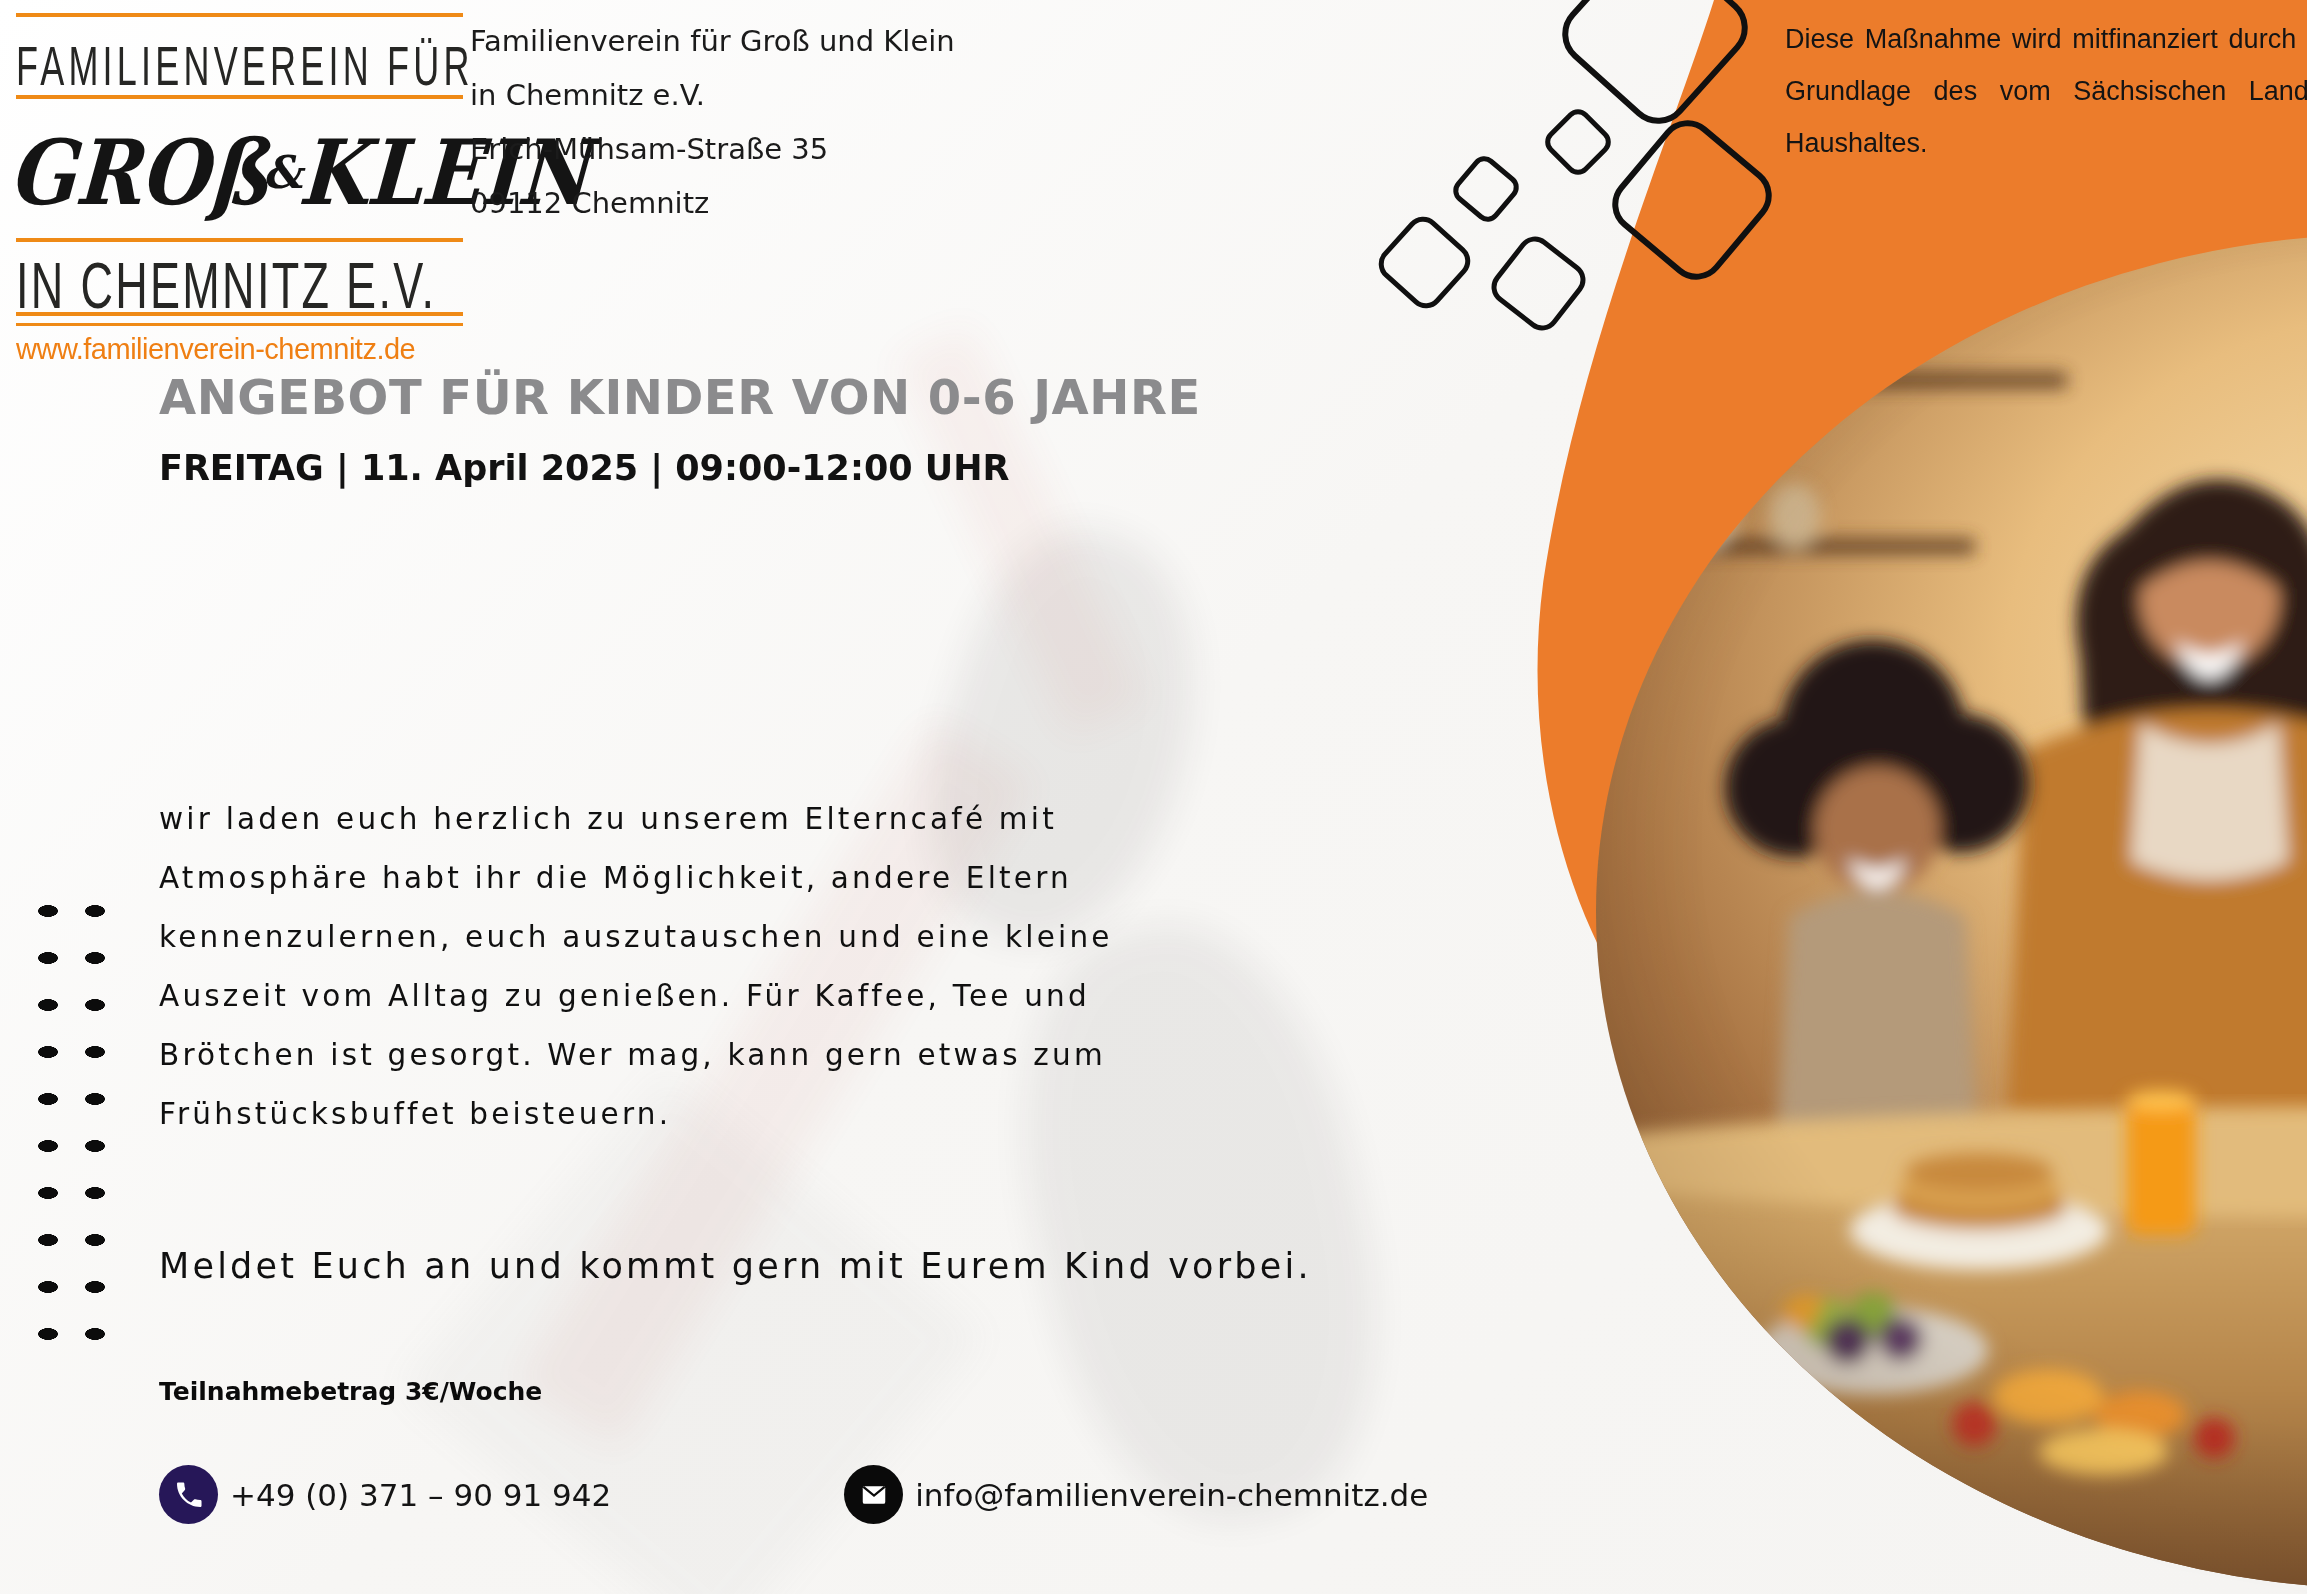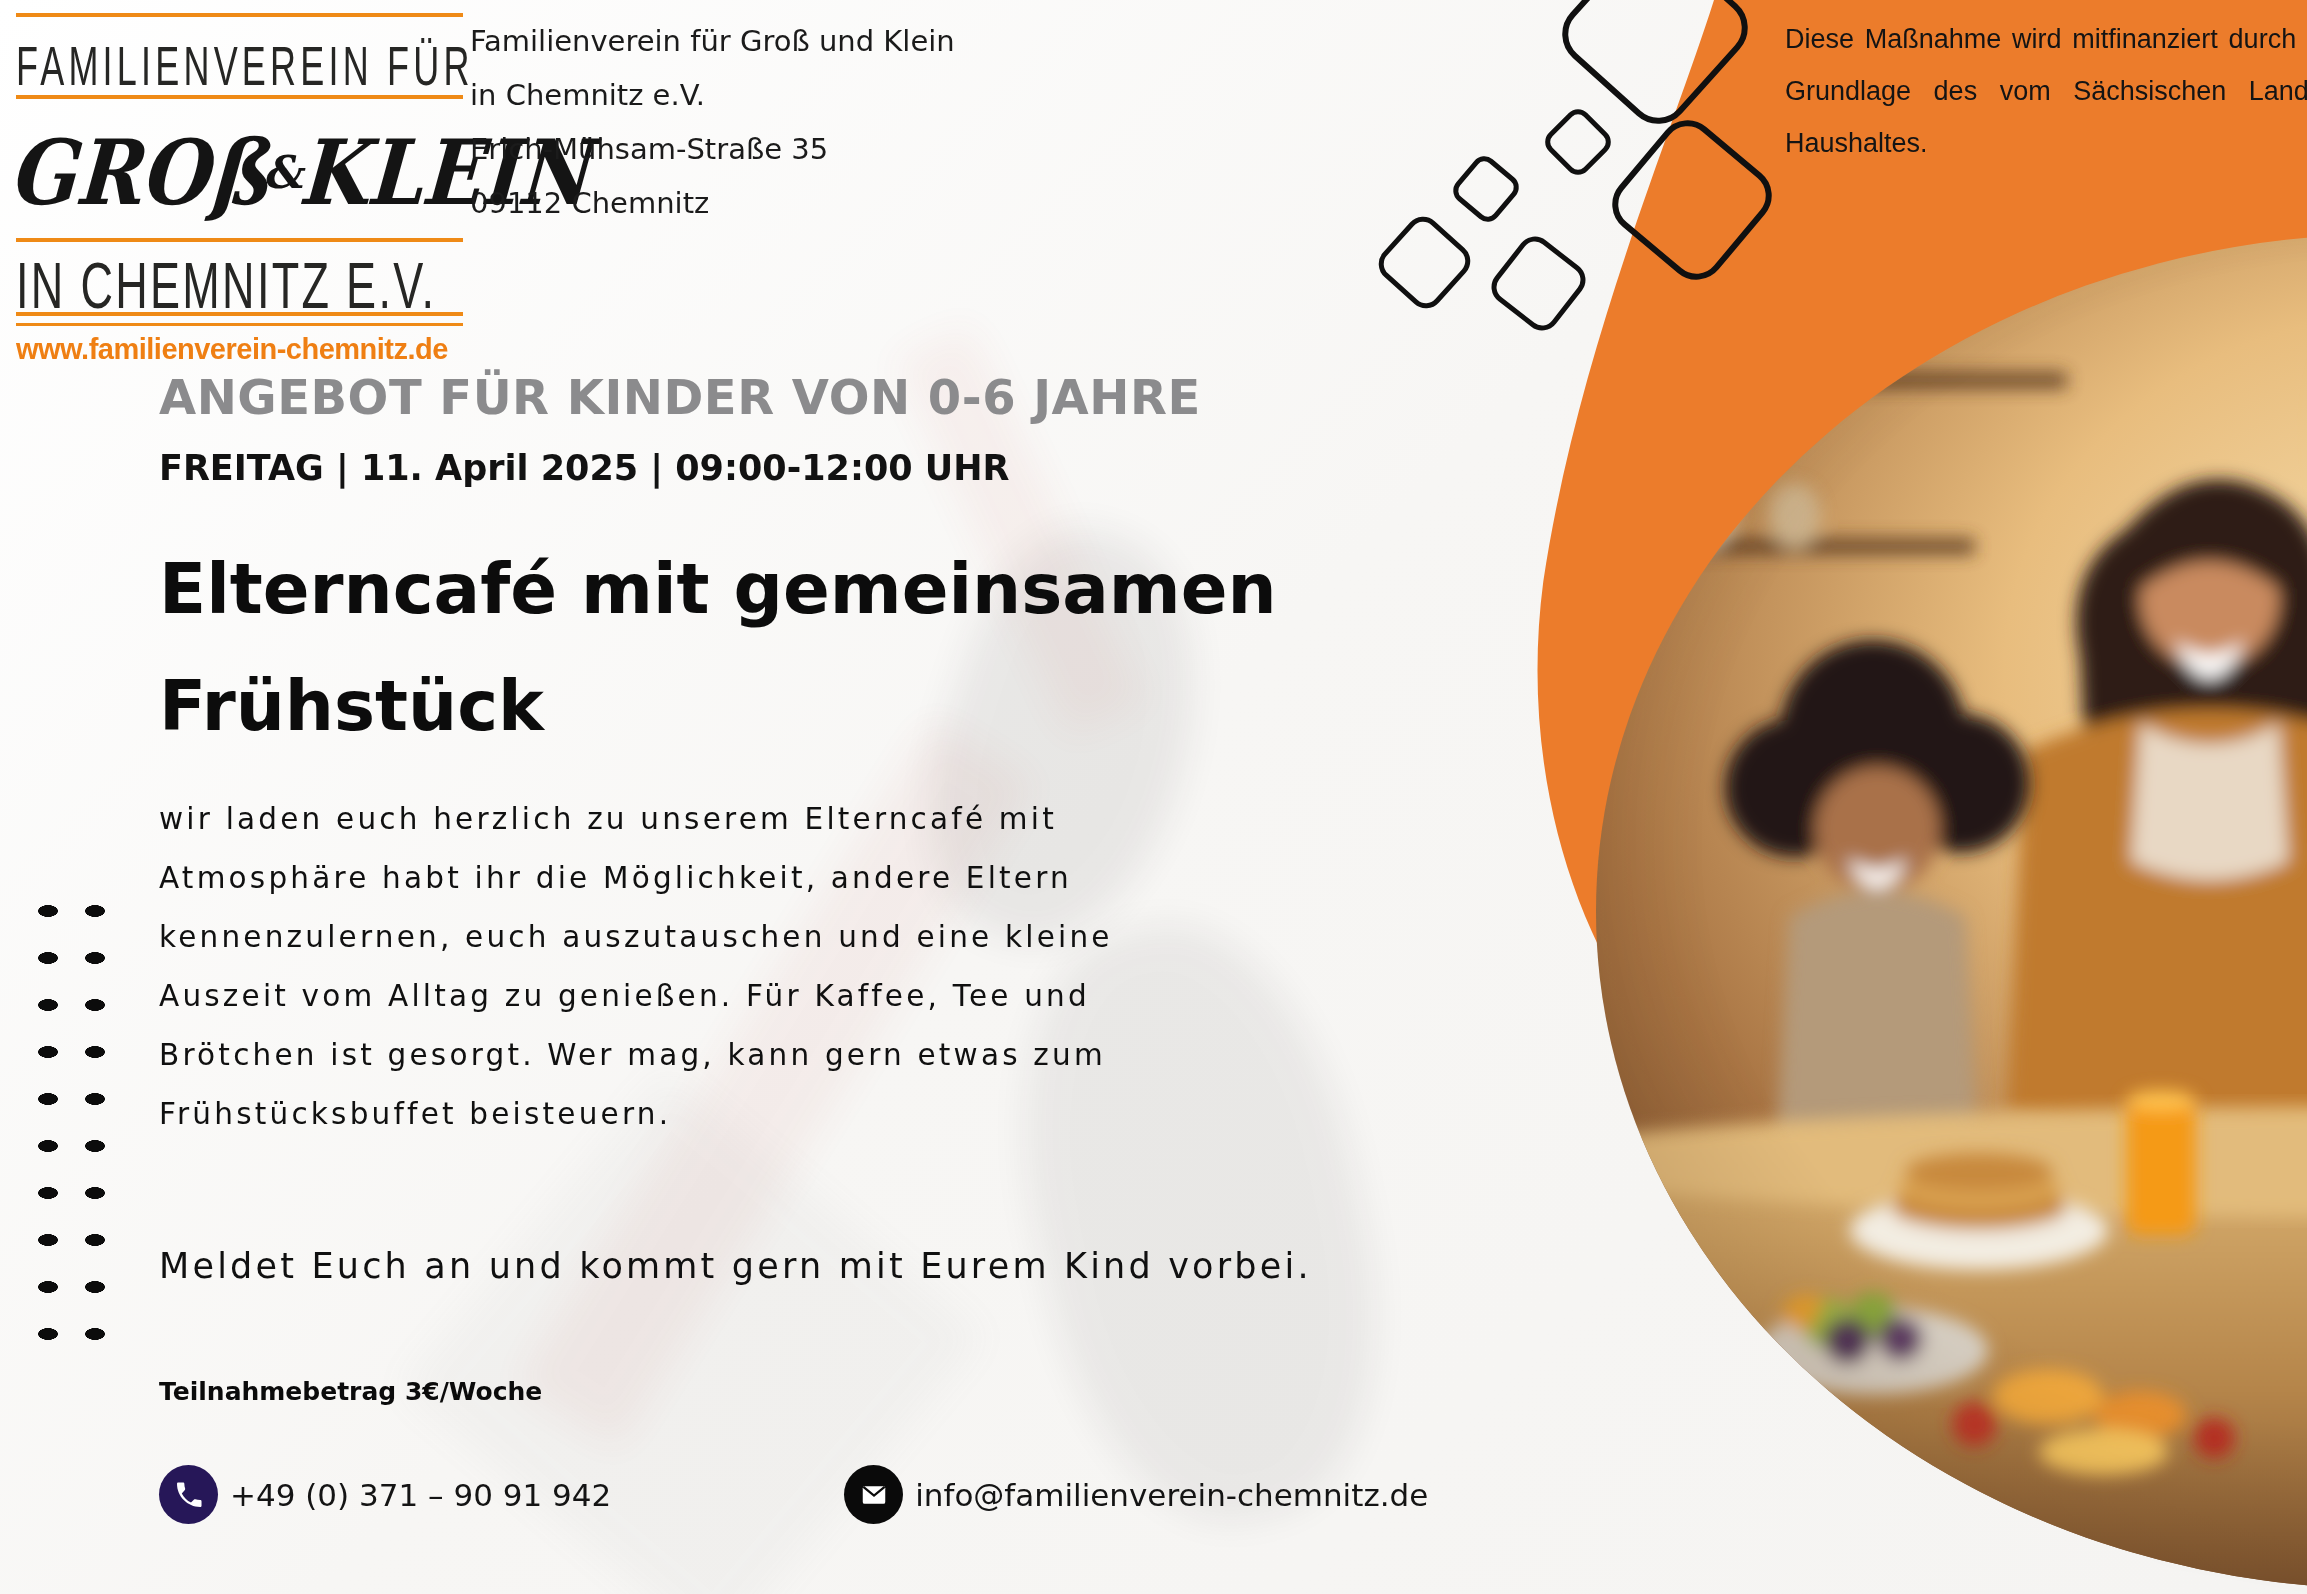--- a/index.html
+++ b/index.html
@@ -27,21 +27,21 @@
   .photo svg{display:block;width:100%;height:100%;}
 
   
   .logo{left:16px;top:13px;width:447px;z-index:8;}
   .logo .rule{position:absolute;left:0;width:447px;height:4.2px;background:#ef8a16;}
   .logo-top-caps{position:absolute;left:0;top:21px;width:447px;font-family:"Liberation Sans",sans-serif;font-weight:400;font-size:36px;letter-spacing:4.2px;color:#262624;transform:scaleY(1.55);transform-origin:top left;white-space:nowrap;}
   .logo-script-row{position:absolute;left:0;top:95px;width:447px;height:129px;display:flex;align-items:center;justify-content:space-between;}
   .logo-gross,.logo-klein{font-family:"DejaVu Serif",serif;font-style:italic;font-weight:bold;font-size:78px;color:#141414;transform:skewX(-6deg) scaleY(1.15);white-space:nowrap;}
   .logo-amp{font-family:"DejaVu Serif",serif;font-style:italic;font-weight:bold;font-size:44px;color:#141414;margin-left:-8.3px;}
   .logo-mid-caps{position:absolute;left:0;top:236px;width:447px;font-family:"Liberation Sans",sans-serif;font-weight:400;font-size:45px;letter-spacing:2.3px;color:#262624;transform:scaleY(1.45);transform-origin:top left;white-space:nowrap;}
-  .logo-web{position:absolute;left:0;top:320px;width:447px;font-family:"Liberation Sans",sans-serif;font-weight:700;font-size:29px;letter-spacing:-0.5px;color:#ef7f13;white-space:nowrap;}
+  .logo-web{position:absolute;left:0;top:320px;width:447px;font-family:"Liberation Sans",sans-serif;font-weight:400;font-size:29px;letter-spacing:-0.5px;color:#ef7f13;white-space:nowrap;}
 
   
   .address{left:470px;top:14px;z-index:8;font-size:29px;line-height:54px;color:#1b1b1b;white-space:nowrap;}
   .funding{left:1785px;top:13px;width:764px;z-index:8;font-family:"Liberation Sans",sans-serif;font-size:27px;line-height:52px;color:#141414;text-align:justify;text-align-last:justify;}
   .chx{left:2911px;top:19.4px;z-index:8;}
 
   
   .audience{left:159px;top:369px;z-index:8;font-weight:700;font-size:48px;color:#8b8b8d;letter-spacing:0.5px;white-space:nowrap;}
   .datetime{left:159px;top:448px;z-index:8;font-weight:700;font-size:35px;color:#121212;white-space:nowrap;}
   .title{left:159px;top:531px;z-index:8;font-weight:700;font-size:69px;line-height:117px;color:#0c0c0c;white-space:nowrap;}
@@ -258,24 +258,20 @@
 
   <div class="abs funding">Diese Maßnahme wird mitfinanziert durch Steuermittel auf der Grundlage des vom Sächsischen Landtag beschlossenen Haushaltes.</div>
 
   <div class="abs chx">
     
     
   </div>
 
   <div class="abs audience">ANGEBOT FÜR KINDER VON 0-6 JAHRE</div>
   <div class="abs datetime">FREITAG | 11. April 2025 | 09:00-12:00 UHR</div>
-  <div class="abs title">
-    <div>Elterncafé mit gemeinsamen</div>
-    <div>Frühstück</div>
-  </div>
   <div class="abs bodytext">
     <div>wir laden euch herzlich zu unserem Elterncafé mit</div>
     <div>Atmosphäre habt ihr die Möglichkeit, andere Eltern</div>
     <div>kennenzulernen, euch auszutauschen und eine kleine</div>
     <div>Auszeit vom Alltag zu genießen.  Für Kaffee, Tee und</div>
     <div>Brötchen ist gesorgt. Wer mag, kann gern etwas zum</div>
     <div>Frühstücksbuffet beisteuern.</div>
   </div>
   <div class="abs cta">Meldet Euch an und kommt gern mit Eurem Kind vorbei.</div>
   <div class="abs fee">Teilnahmebetrag 3€/Woche</div>

